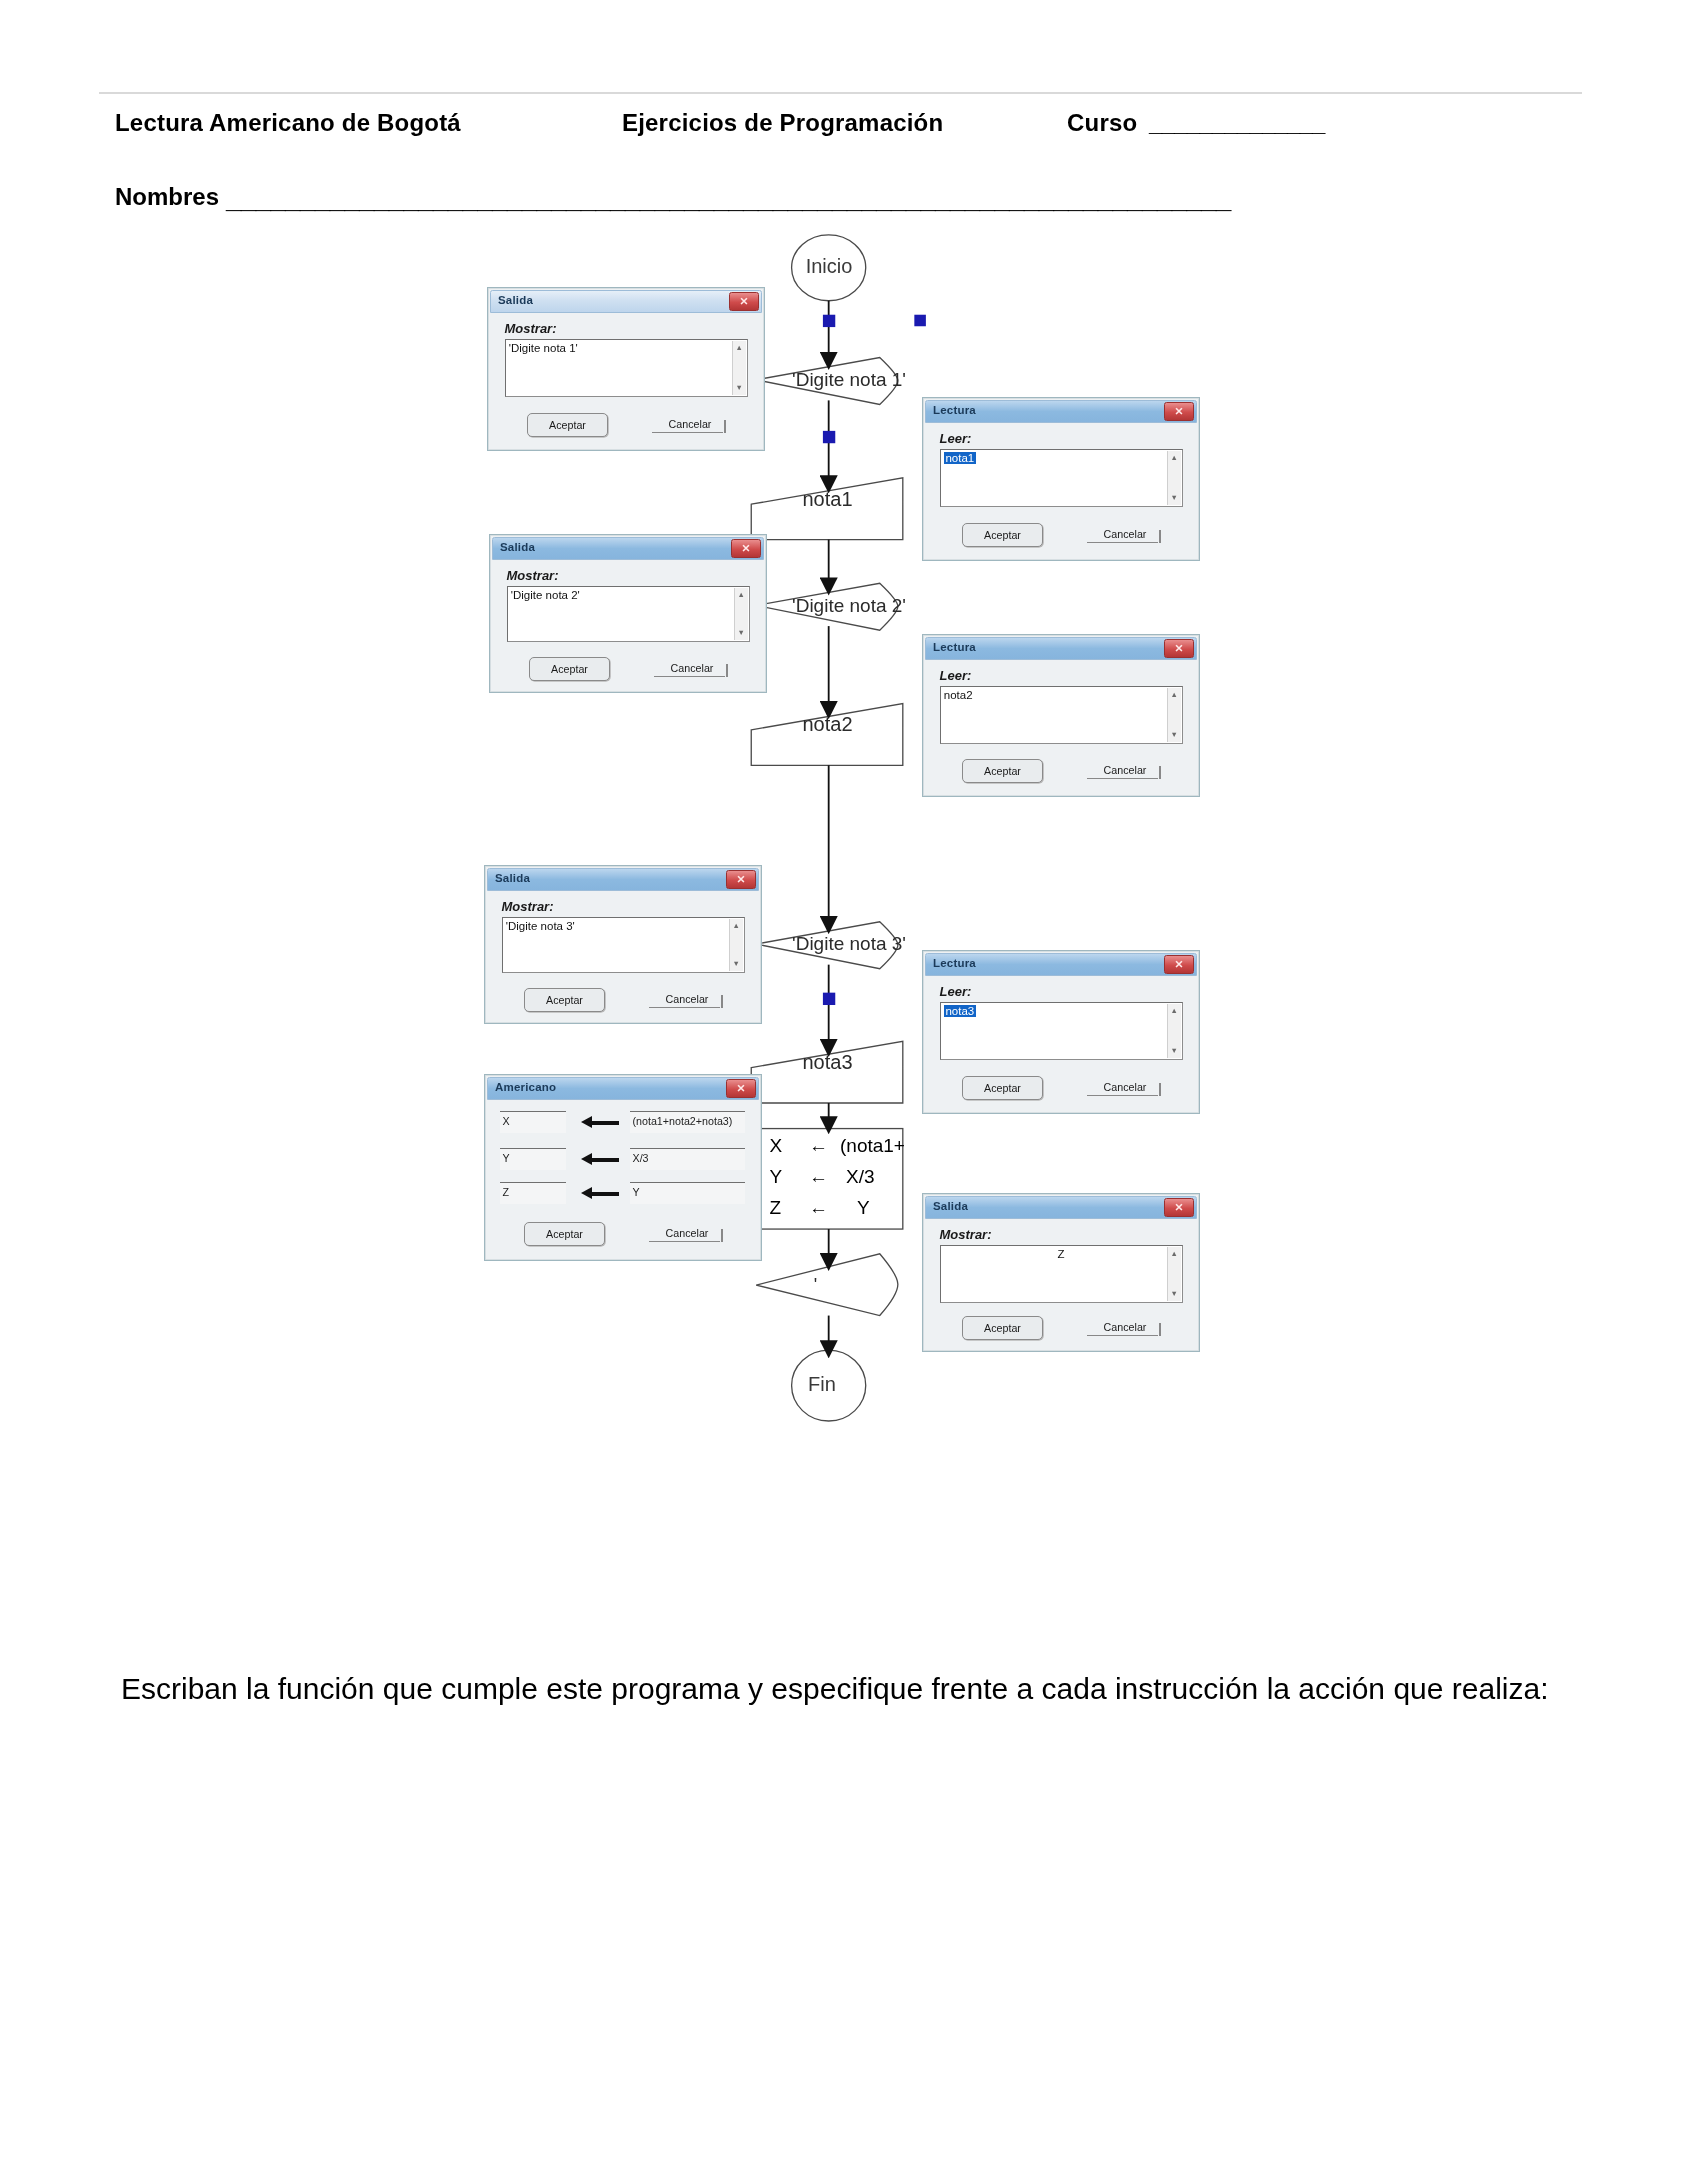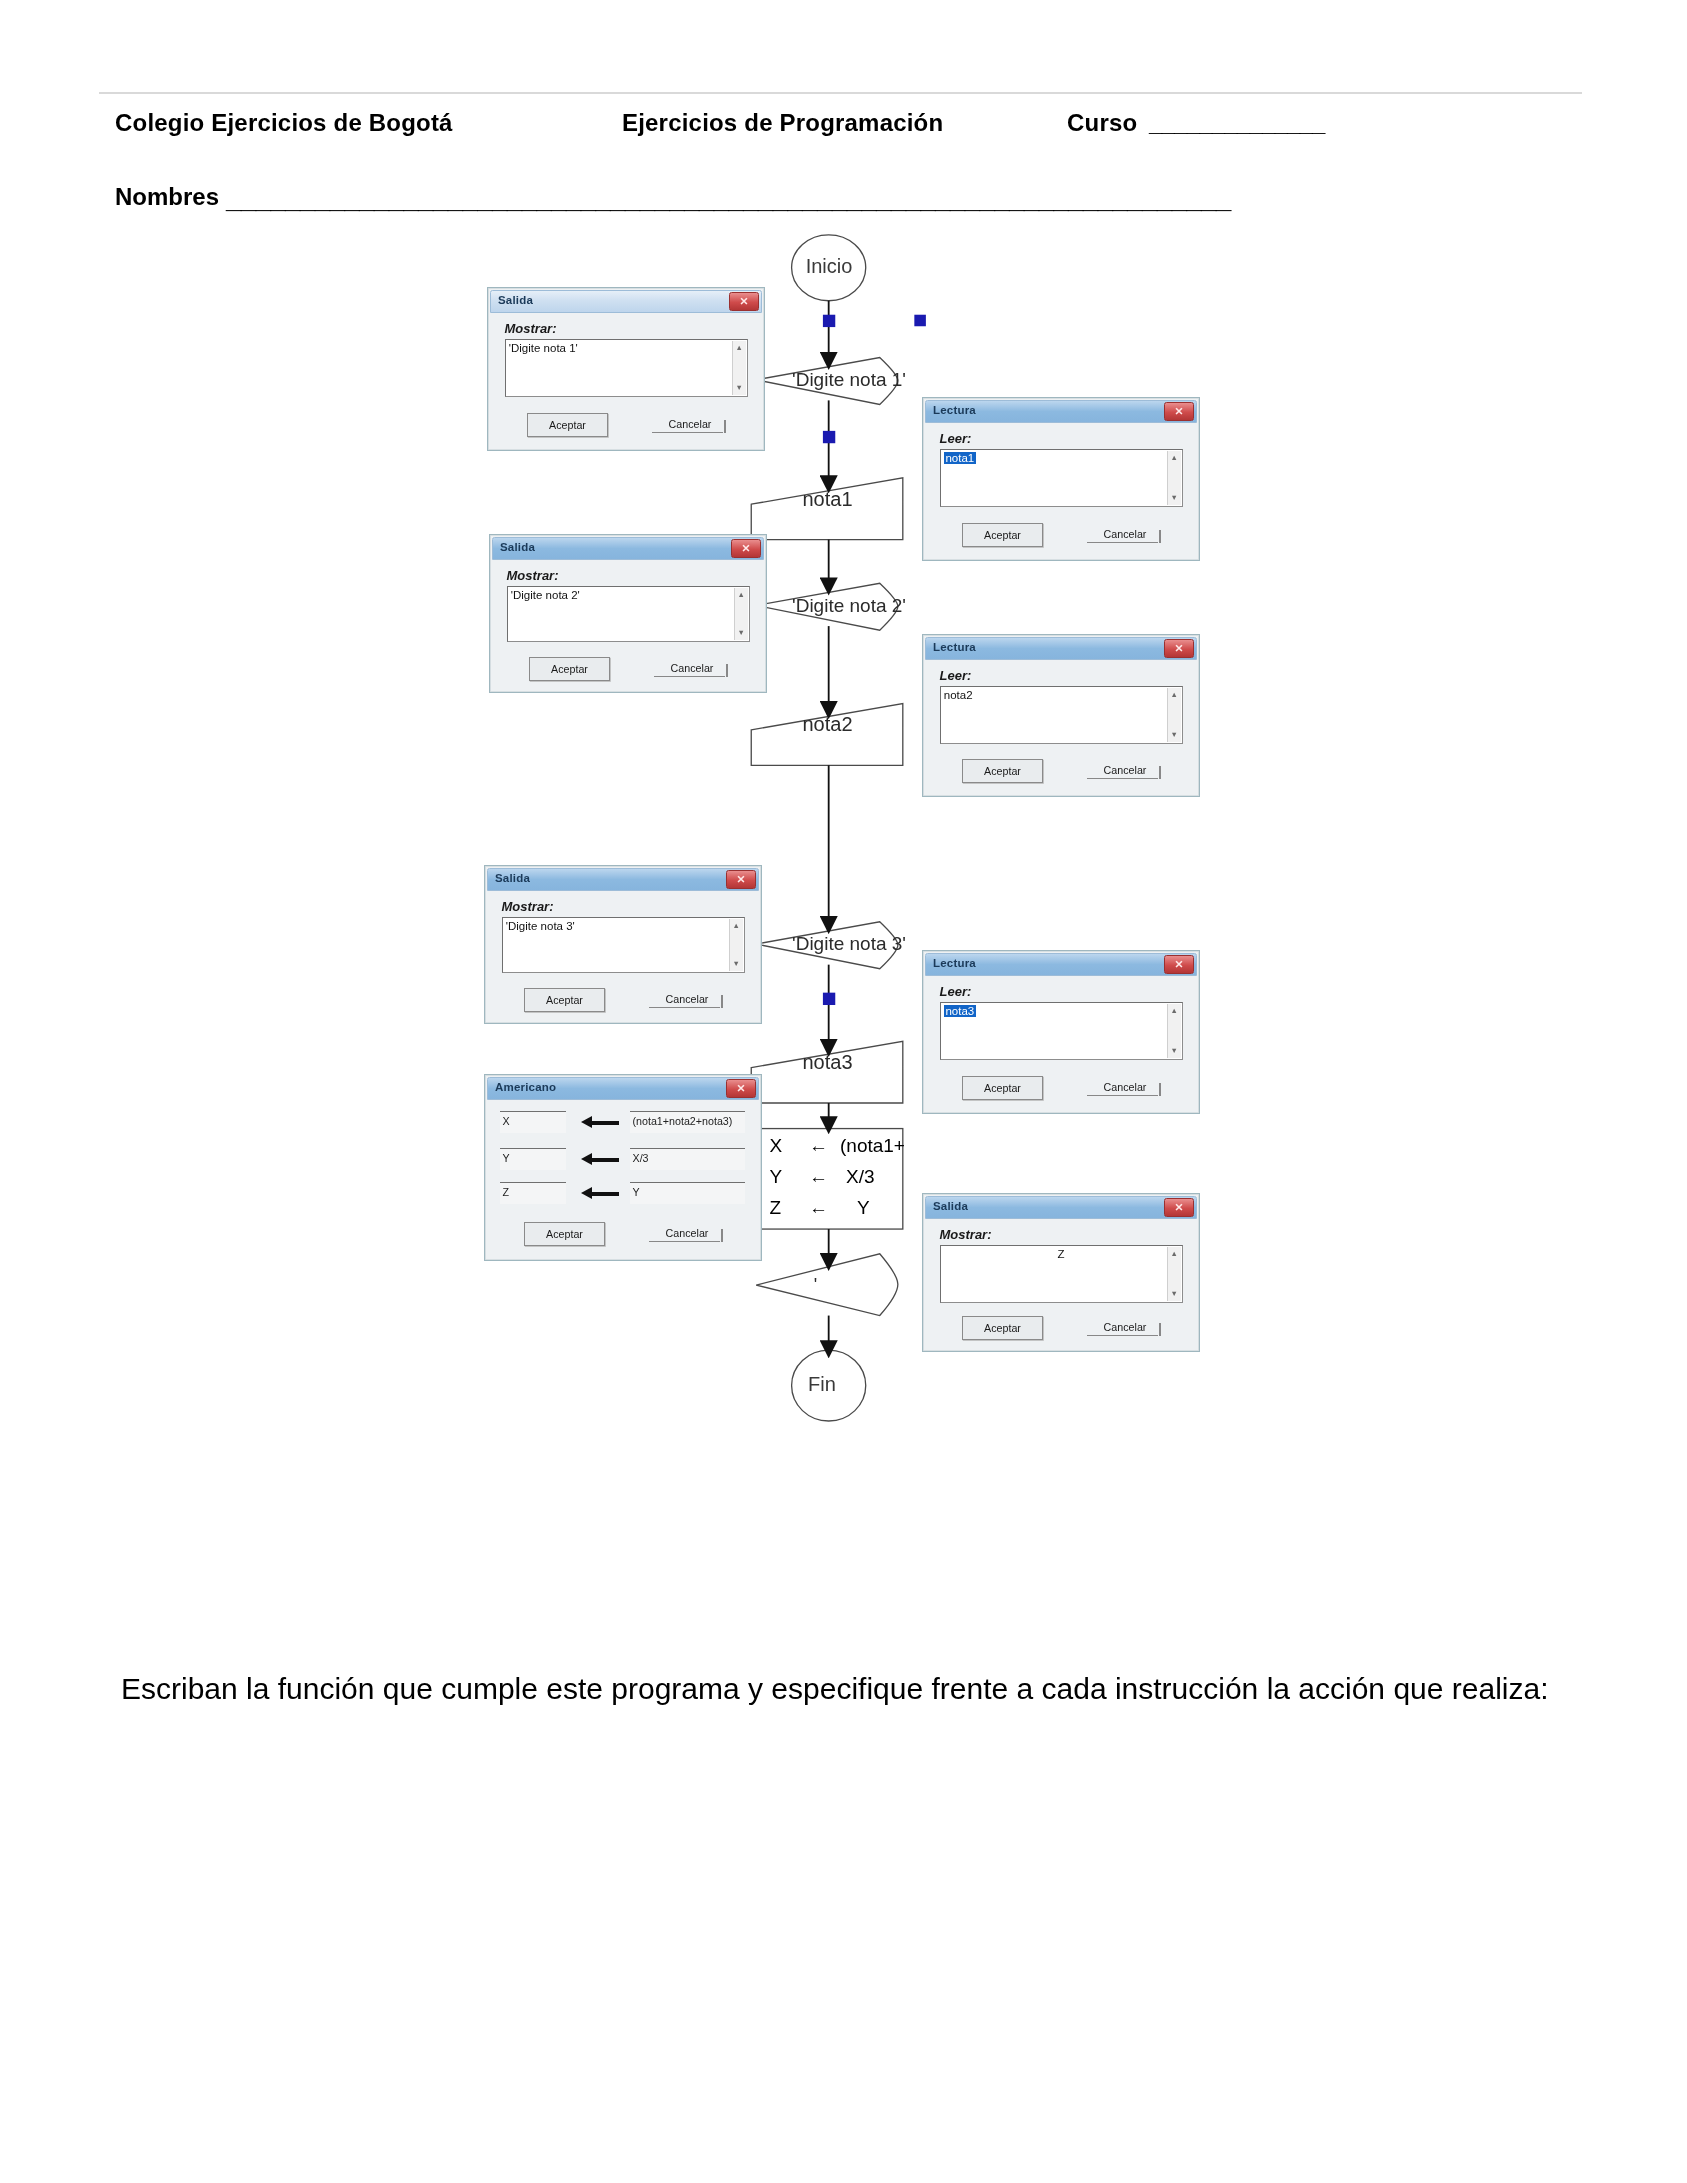--- a/index.html
+++ b/index.html
@@ -73,21 +73,21 @@
     position:absolute;right:0.8px;top:0.8px;bottom:0.8px;width:13px;background:#f1f1f1;
     border-left:0.8px solid #cfcfcf;
   }
   .dlg .scrollbar .arr{
     position:absolute;left:0;right:0;height:11.5px;font-size:7.4px;color:#6b6b6b;
     text-align:center;line-height:11.5px;
   }
   .dlg .scrollbar .arr.up{top:1.6px;}
   .dlg .scrollbar .arr.dn{bottom:1.6px;}
   .dlg .btn{
-    position:absolute;background:#e9ecee;border:0.8px solid #8a8a8a;border-radius:0;
+    position:absolute;background:#e9ecee;border:0.8px solid #8a8a8a;border-radius:5px;
     box-shadow:0.8px 0.8px 0 #b9b9b9;
   }
   .dlg .btn .lbl{
     position:absolute;left:0;right:0;top:50%;transform:translateY(-50%);
     text-align:center;font-size:10.7px;color:#1a1a1a;white-space:nowrap;
   }
   .dlg .btn.flat{background:transparent;border:none;box-shadow:none;}
   .dlg .btn.flat .underline{
     position:absolute;left:3.3px;right:8.2px;bottom:1.6px;height:1.6px;background:#888;
   }
@@ -109,21 +109,21 @@
     border-top:6.6px solid transparent;border-bottom:6.6px solid transparent;
     border-right:11.5px solid #111;
   }
 </style>
 </head>
 <body>
 
 <div id="top-rule"></div>
 
 <div id="doc-header">
-  <span class="h-item" id="hdr-school">Colegio Ejercicios de Bogotá</span>
+  <span class="h-item" id="hdr-school">Lectura Americano de Bogotá</span>
   <span class="h-item" id="hdr-subject">Ejercicios de Programación</span>
   <span class="h-item" id="hdr-course-label">Curso</span>
   <span id="hdr-course-blank">______________</span>
 </div>
 
 <div id="names-row">
   <span id="names-label">Nombres</span>
   <span id="names-blank">____________________________________________________________________</span>
 </div>
 

